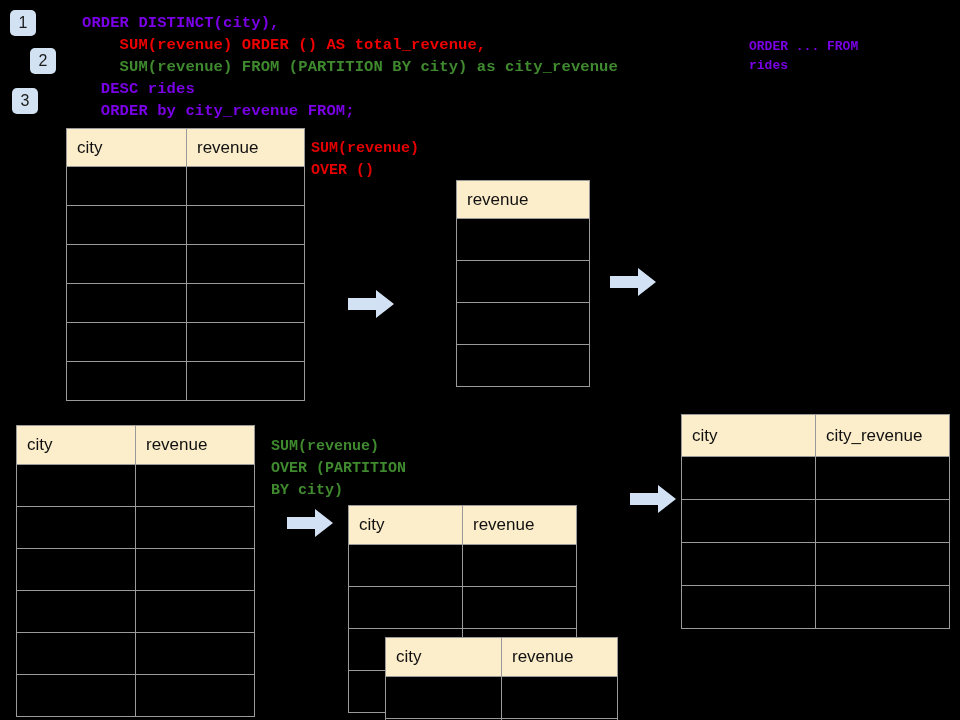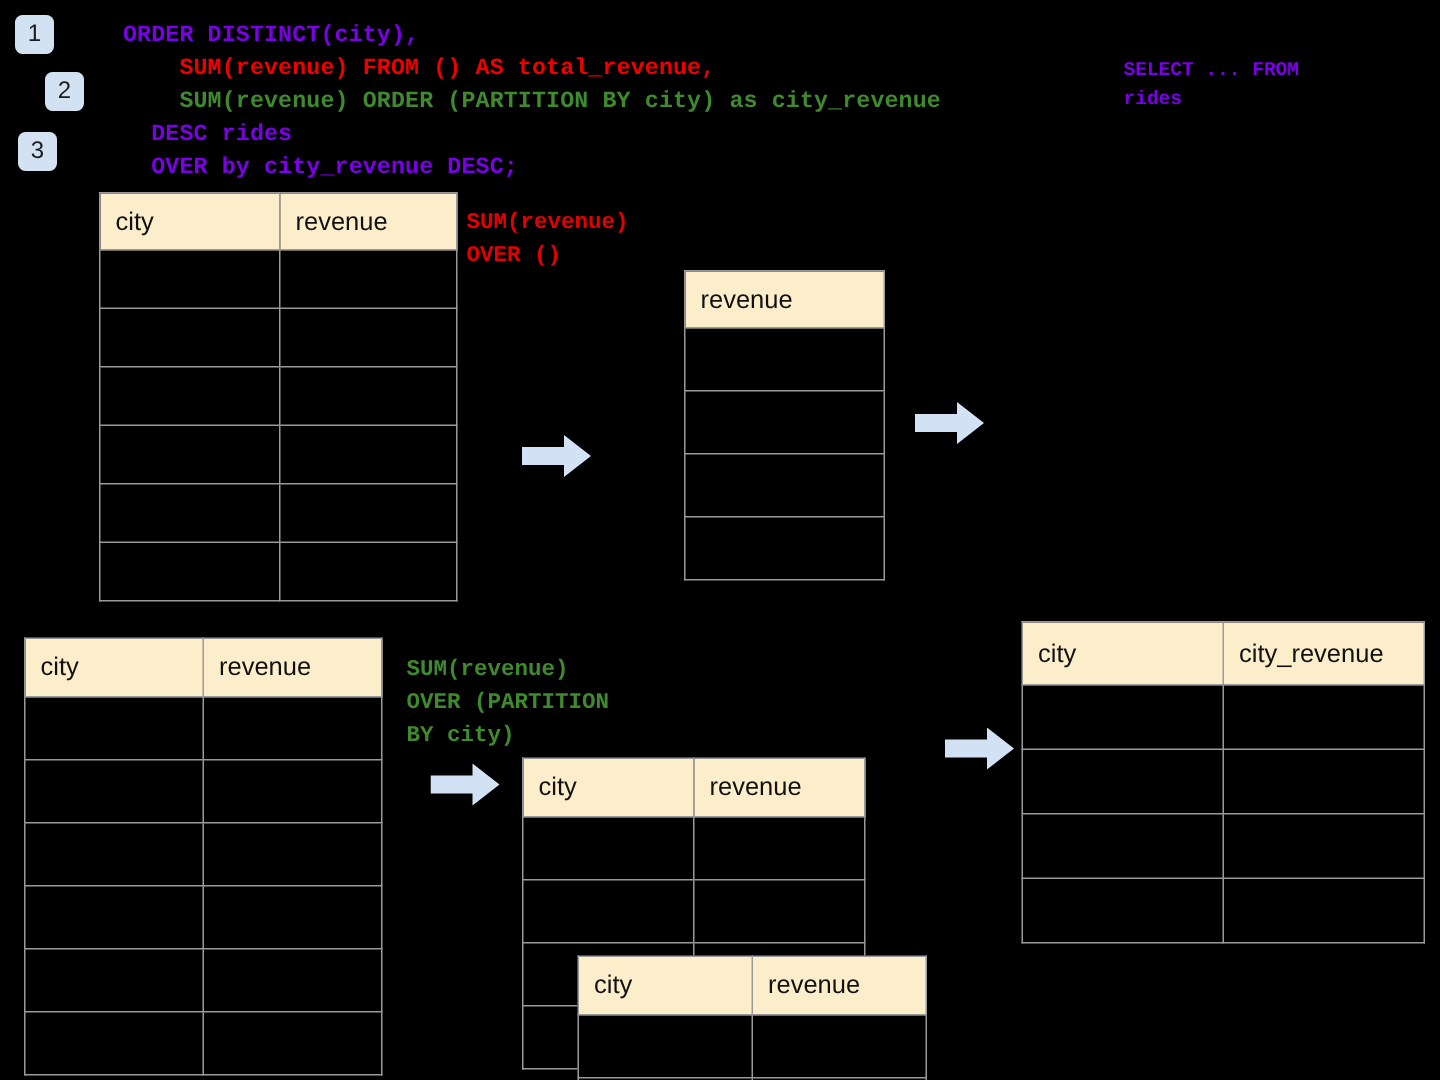--- a/index.html
+++ b/index.html
@@ -102,26 +102,26 @@
 </head>
 <body>
 
 <div id="stage">
 
   <div class="badge" id="badge-1" style="left: 10px; top: 10px;">1</div>
   <div class="badge" id="badge-2" style="left: 30px; top: 48px;">2</div>
   <div class="badge" id="badge-3" style="left: 12px; top: 88px;">3</div>
 
   <div class="code code-purple" style="left:82px; top:12px;">ORDER DISTINCT(city),</div>
-  <div class="code code-red" style="left:82px; top:34px;">    SUM(revenue) FROM () AS total_revenue,</div>
-  <div class="code code-green" style="left:82px; top:56px;">    SUM(revenue) ORDER (PARTITION BY city) as city_revenue</div>
+  <div class="code code-red" style="left:82px; top:34px;">    SUM(revenue) ORDER () AS total_revenue,</div>
+  <div class="code code-green" style="left:82px; top:56px;">    SUM(revenue) FROM (PARTITION BY city) as city_revenue</div>
   <div class="code code-purple" style="left:82px; top:78px;">  DESC rides</div>
-  <div class="code code-purple" style="left:82px; top:100px;">  OVER by city_revenue DESC;</div>
-
-  <div class="annot-small" style="left:749px; top:37px;">SELECT ... FROM
+  <div class="code code-purple" style="left:82px; top:100px;">  ORDER by city_revenue FROM;</div>
+
+  <div class="annot-small" style="left:749px; top:37px;">ORDER ... FROM
 rides</div>
 
   <div class="annot annot-red" style="left:311px; top:138px;">SUM(revenue)
 OVER ()</div>
 
   <div class="annot annot-green" style="left:271px; top:436px;">SUM(revenue)
 OVER (PARTITION
 BY city)</div>
 
   <svg class="arrow" style="left:348px; top:290px;" width="46" height="28" viewBox="0 0 46 28">

